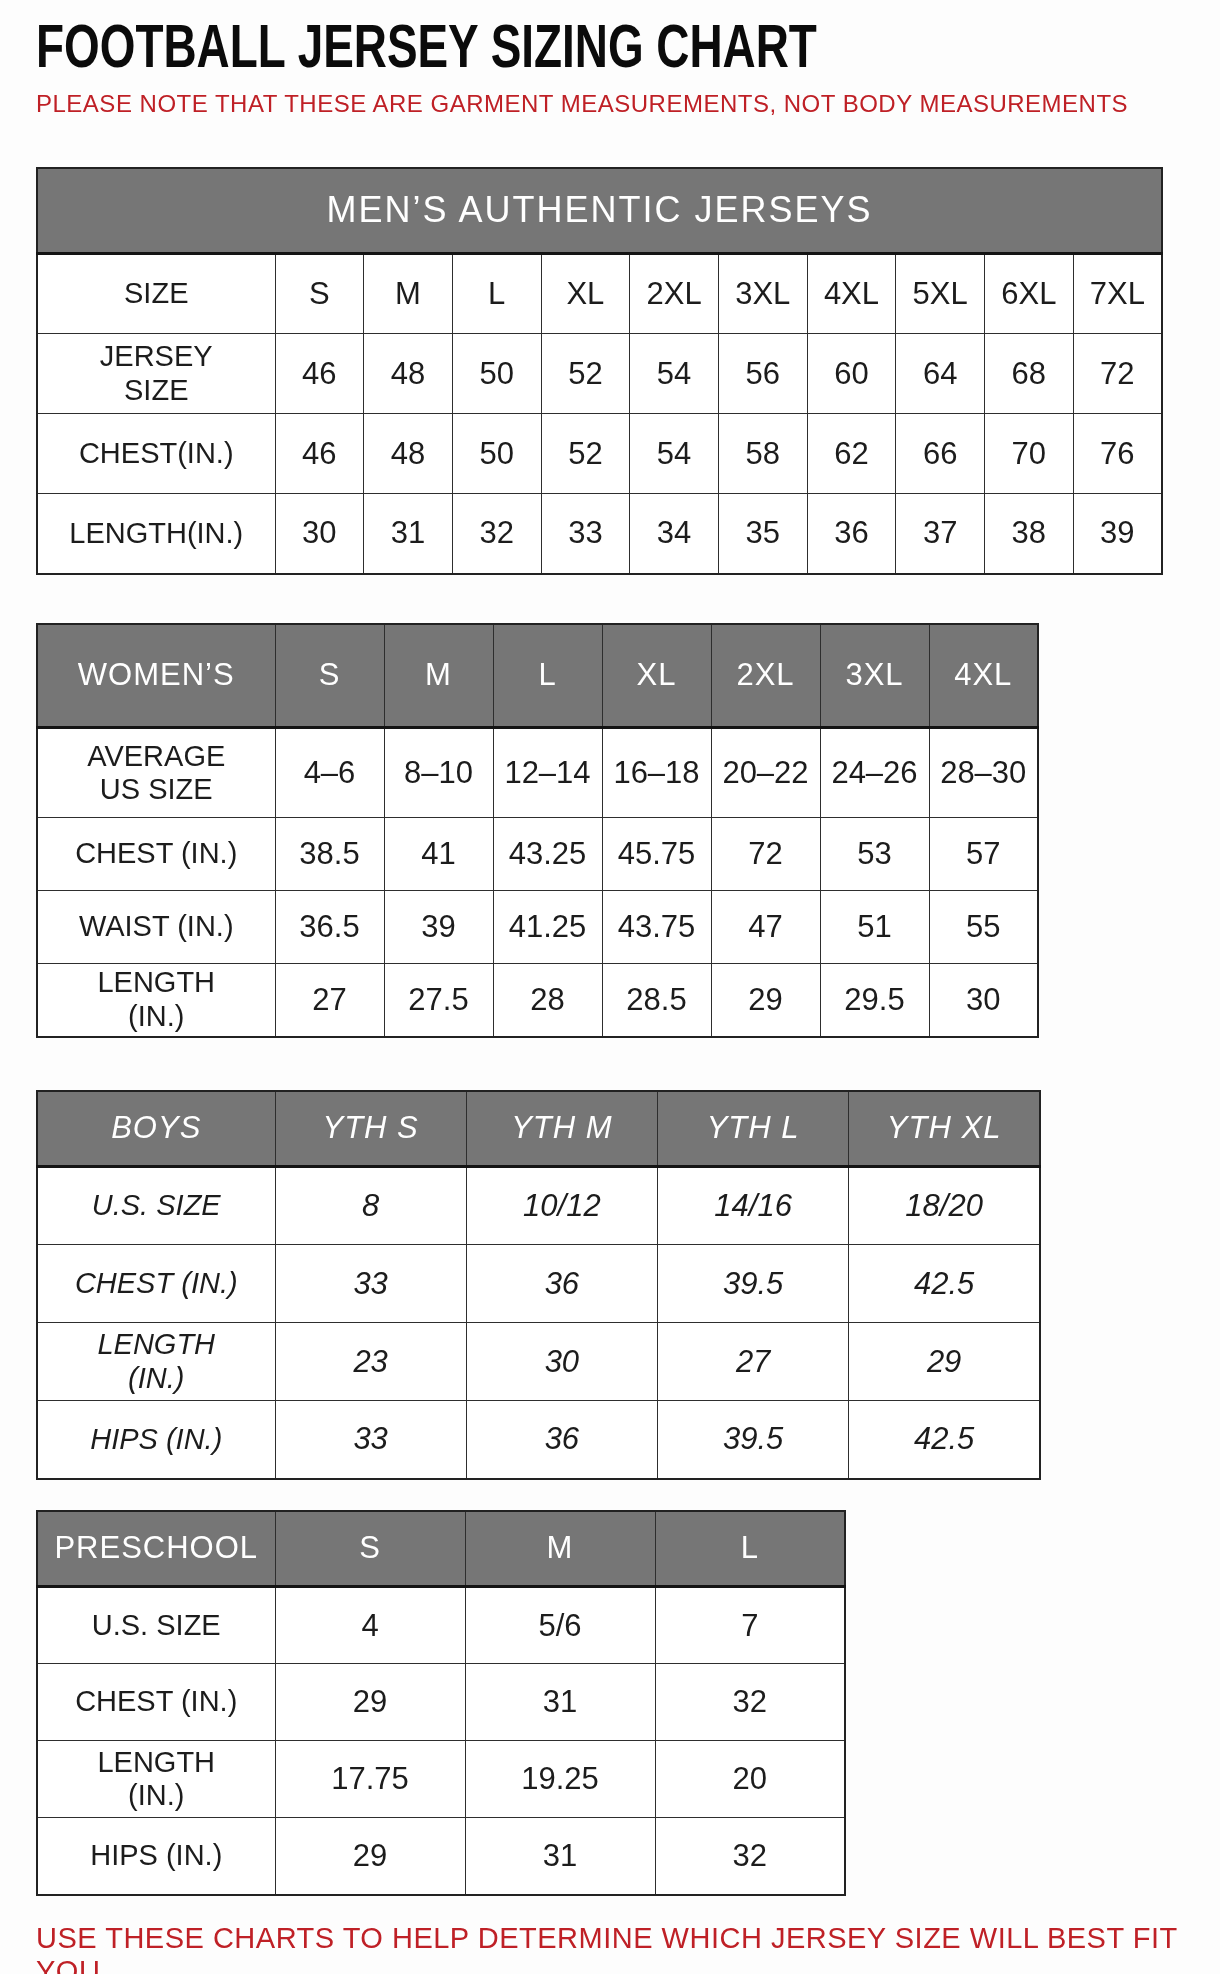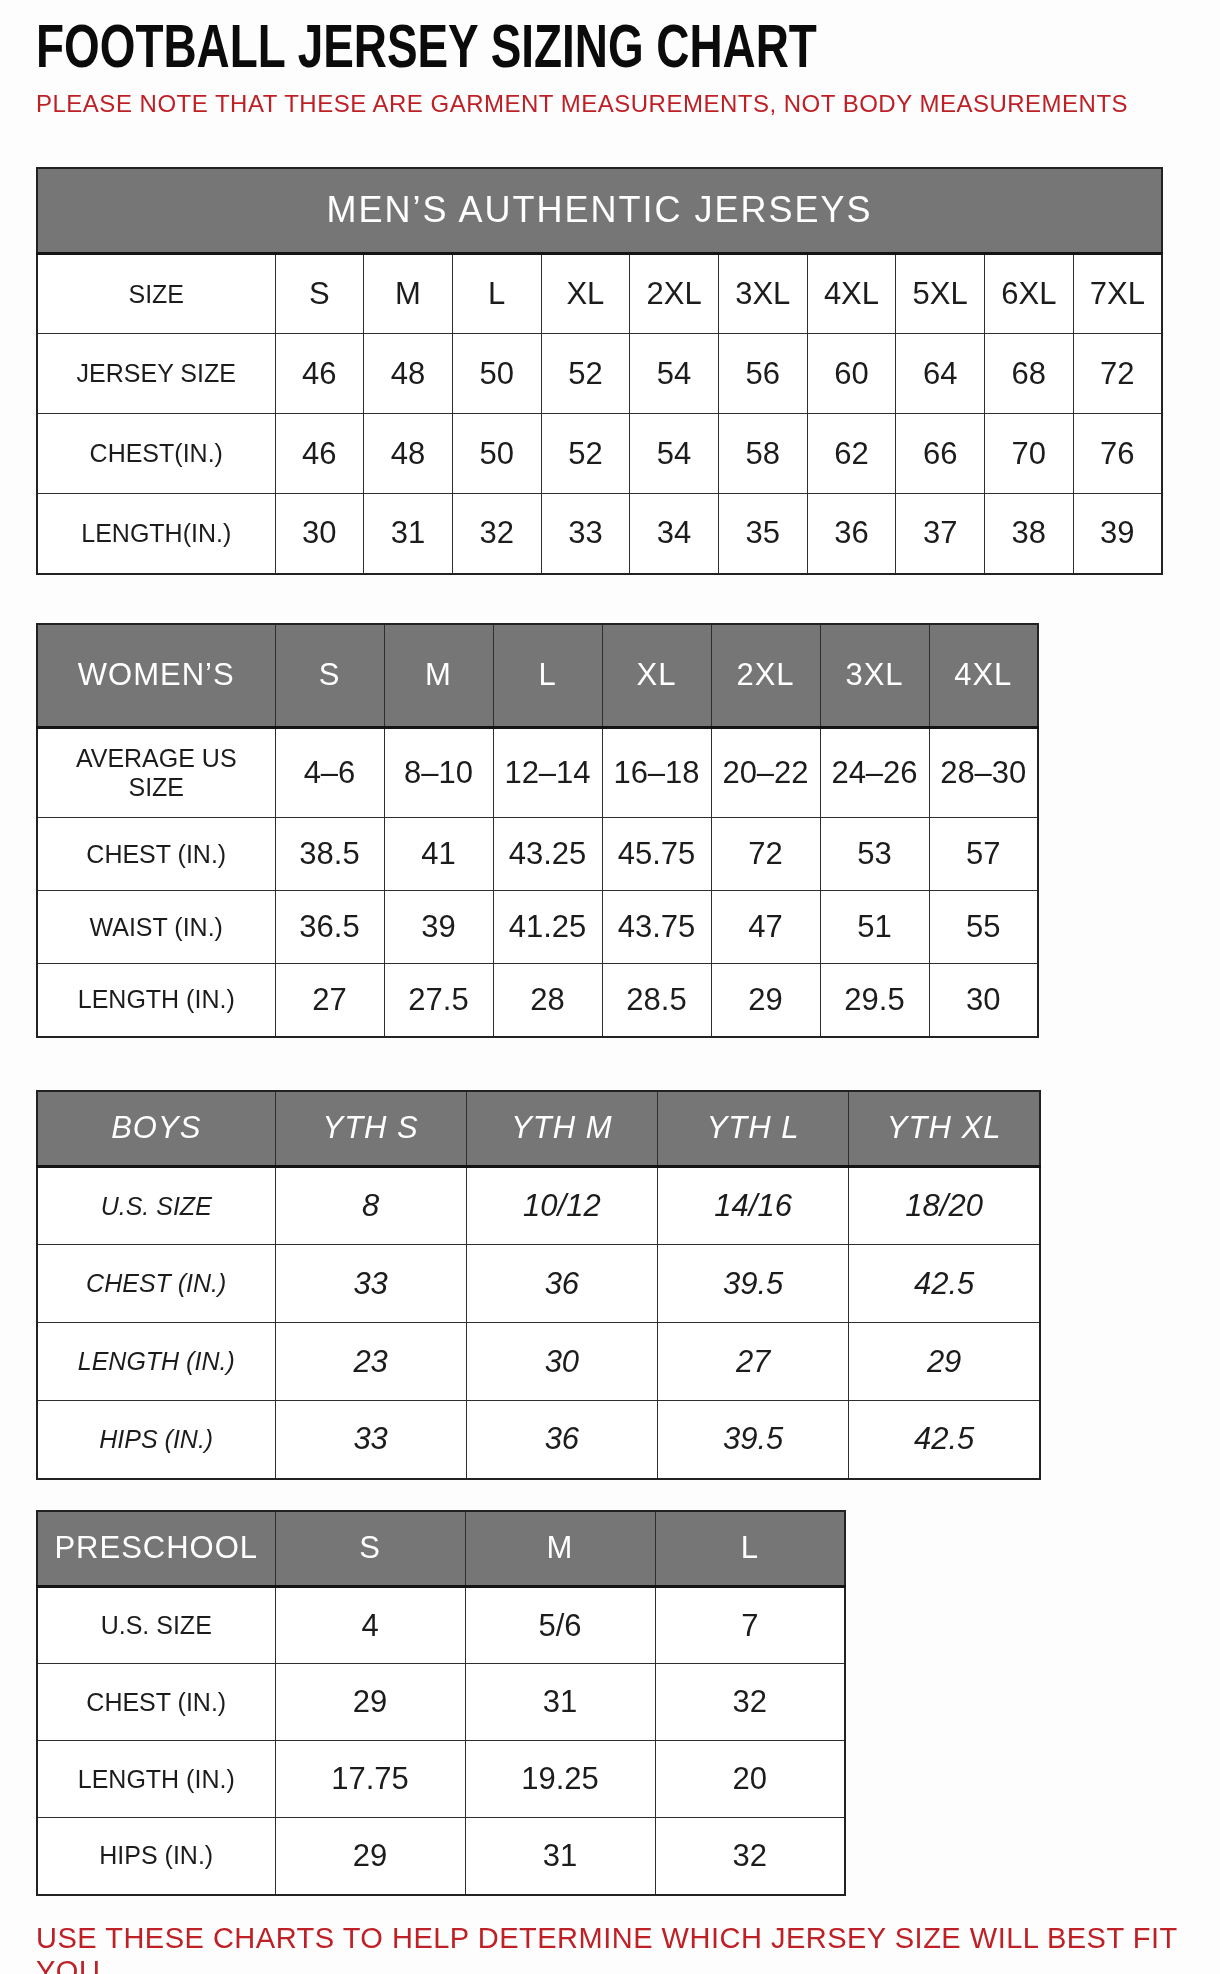--- a/index.html
+++ b/index.html
@@ -58,21 +58,21 @@
     font-size:31px;
     letter-spacing:1px;
     border-bottom:3px solid #141414;
   }
   .size-table thead th.banner{
     font-size:36px;
     letter-spacing:2px;
   }
   .size-table td{font-size:31px;}
   .size-table td.label{
-    font-size:25px;
+    font-size:29px;
     padding:0 28px;
     line-height:1.15;
   }
 
   .mens{width:1127px;margin-top:48px;}
   .mens thead tr{height:86px;}
   .mens tbody tr{height:80px;}
 
   .womens{width:1003px;margin-top:48px;}
   .womens thead tr{height:104px;padding-left:21px;}

